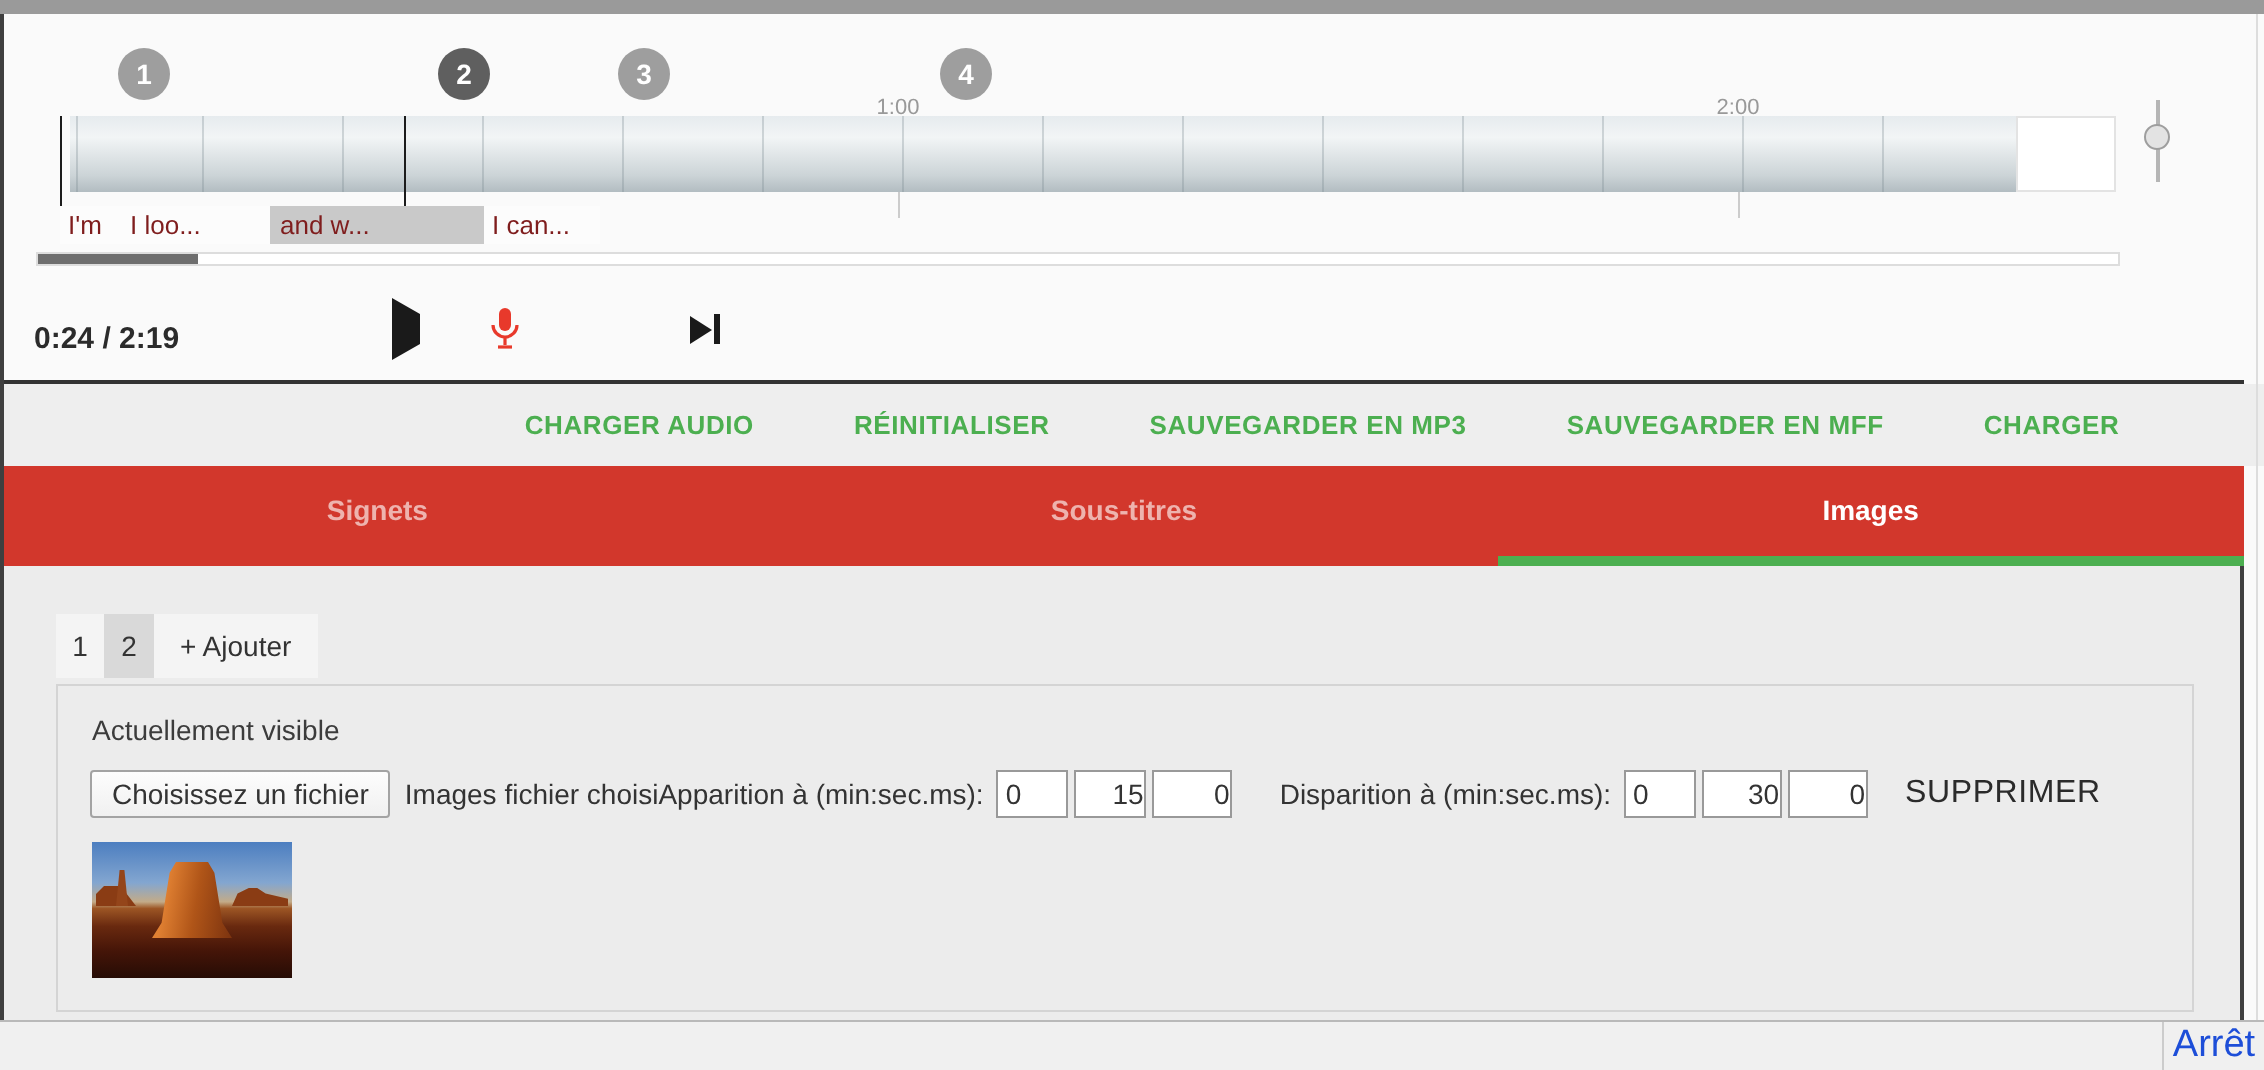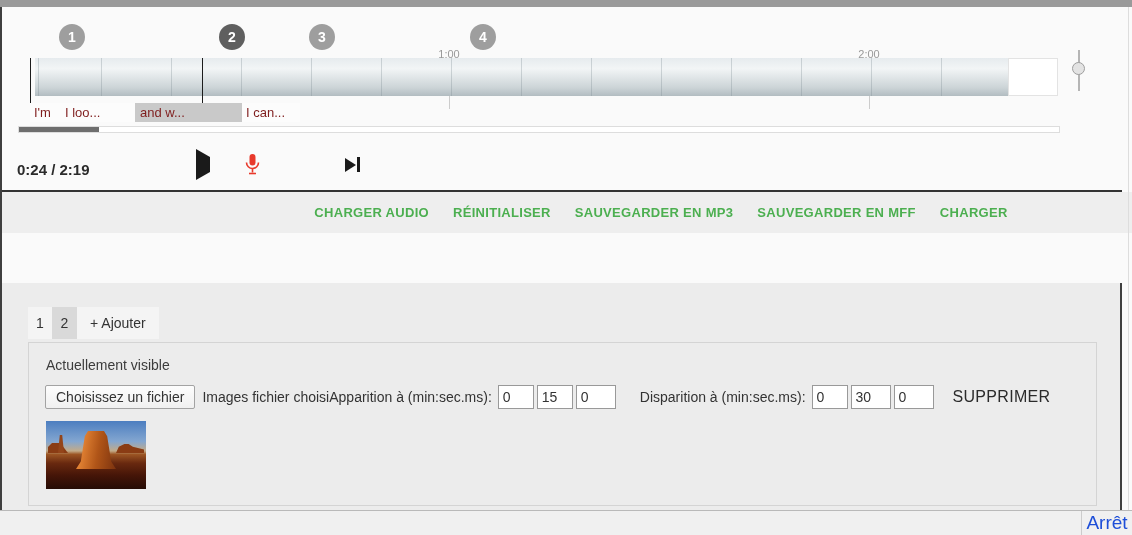--- a/index.html
+++ b/index.html
@@ -47,21 +47,21 @@
   .play-tri { width:0; height:0; border-left:14px solid #1a1a1a; border-top:8px solid transparent; border-bottom:8px solid transparent; }
   .stop-sq  { width:13px; height:13px; background:#1a1a1a; margin-top:2px; }
   .skip-wrap { display:flex; align-items:center; }
   .skip-tri { width:0; height:0; border-left:11px solid #1a1a1a; border-top:7px solid transparent; border-bottom:7px solid transparent; }
   .skip-bar { width:2.5px; height:15px; background:#1a1a1a; margin-left:1px; }
 
   .divider { position:absolute; left:0; top:190px; width:1122px; height:2px; background:#333; }
 
   
   .menuband { position:absolute; left:0; top:192px; width:1132px; height:41px; background:#eee;
-              display:flex; align-items:center; justify-content:center; gap:24px; padding-left:190px; }
+              display:flex; align-items:center; justify-content:center; gap:50px; padding-left:190px; }
   .menu-item { color:#4caf50; font-size:13px; font-weight:bold; letter-spacing:0.3px; cursor:pointer; white-space:nowrap; }
 
   
   .tabbar { position:absolute; left:2px; top:233px; width:1120px; height:50px; background:#d2372c; display:flex; }
   .tab { flex:1 1 0; text-align:center; font-size:14px; font-weight:bold; color:rgba(255,255,255,0.62);
          line-height:45px; height:50px; border-bottom:5px solid transparent; cursor:pointer; }
   .tab.active { color:#fff; border-bottom-color:#4caf50; }
 
   
   .content { position:absolute; left:2px; top:283px; width:1118px; height:227px; background:#ececec; }
@@ -71,21 +71,21 @@
   .pagetab.add { padding:0 13px; }
   .panel { position:absolute; left:26px; top:59px; width:1069px; height:164px; border:1px solid #d4d4d4; }
   .panel-title { position:absolute; left:17px; top:14px; font-size:14px; color:#3c3c3c; }
   .panel-row { position:absolute; left:16px; top:42px; display:flex; align-items:center; font-size:14px; white-space:nowrap; }
   .file-btn { height:24px; padding:0 10px; font-size:14px; color:#333; font-family:"Liberation Sans",sans-serif;
               background:linear-gradient(#fdfdfd,#f0f0f0); border:1px solid #a3a3a3; border-radius:2px; cursor:pointer; }
   .file-status { margin-left:7px; }
   .t-input { height:24px; border:1px solid #999; background:#fff; font-size:14px; color:#333;
              font-family:"Liberation Sans",sans-serif; padding:0 0 0 4px; }
   .w36 { width:36px; } .w40 { width:40px; }
-  .gap6 { margin-left:6px; } .gap4 { margin-left:3px; } .gap8 { margin-left:24px; }
+  .gap6 { margin-left:6px; } .gap4 { margin-left:3px;text-align:right; } .gap8 { margin-left:24px; }
   .delete-btn { margin-left:19px; font-size:16px; font-weight:normal; color:#2b2b2b; letter-spacing:0.3px;
                 background:none; border:none; font-family:"Liberation Sans",sans-serif; cursor:pointer; }
   
   .thumb { position:absolute; left:17px; top:78px; width:100px; height:68px; overflow:hidden;
            background:linear-gradient(180deg,#4c7ec0 0%,#83a6d0 30%,#c3ab88 44%,#9c5524 49%,#69290f 62%,#451508 80%,#260c05 100%); }
   .butte-main { position:absolute; left:30px; top:10px; width:40px; height:38px;
                 background:linear-gradient(100deg,#e08032 20%,#b05518 55%,#7c330f 100%);
                 clip-path:polygon(30% 0,70% 0,78% 14%,88% 80%,100% 100%,0 100%,12% 80%,22% 14%); }
   .mesa { position:absolute; background:#8a3c14; }
   .mesa.m1 { left:2px; top:22px; width:20px; height:10px; clip-path:polygon(20% 0,60% 0,75% 35%,100% 100%,0 100%,0 40%); }
@@ -164,20 +164,25 @@
   <div class="divider"></div>
 
   <div class="menuband">
     <span class="menu-item">CHARGER AUDIO</span>
     <span class="menu-item">RÉINITIALISER</span>
     <span class="menu-item">SAUVEGARDER EN MP3</span>
     <span class="menu-item">SAUVEGARDER EN MFF</span>
     <span class="menu-item">CHARGER</span>
   </div>
 
+  <div class="tabbar">
+    <div class="tab">Signets</div>
+    <div class="tab">Sous-titres</div>
+    <div class="tab active">Images</div>
+  </div>
 
   <div class="content">
     <div class="pagetabs">
       <div class="pagetab">1</div>
       <div class="pagetab active">2</div>
       <div class="pagetab add">+ Ajouter</div>
     </div>
 
     <div class="panel">
       <div class="panel-title">Actuellement visible</div>

